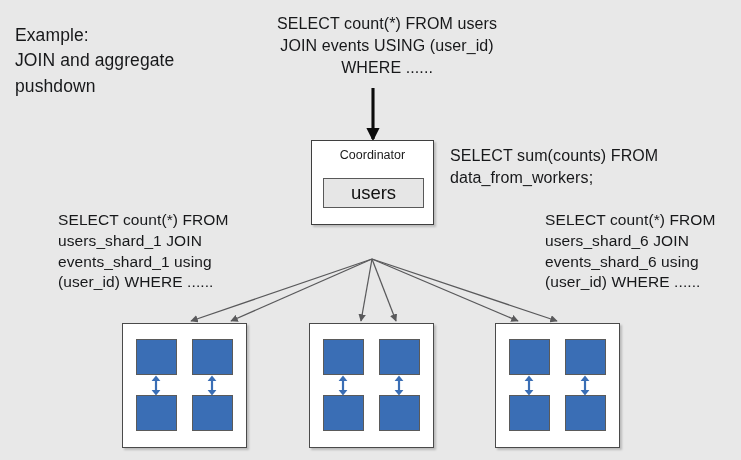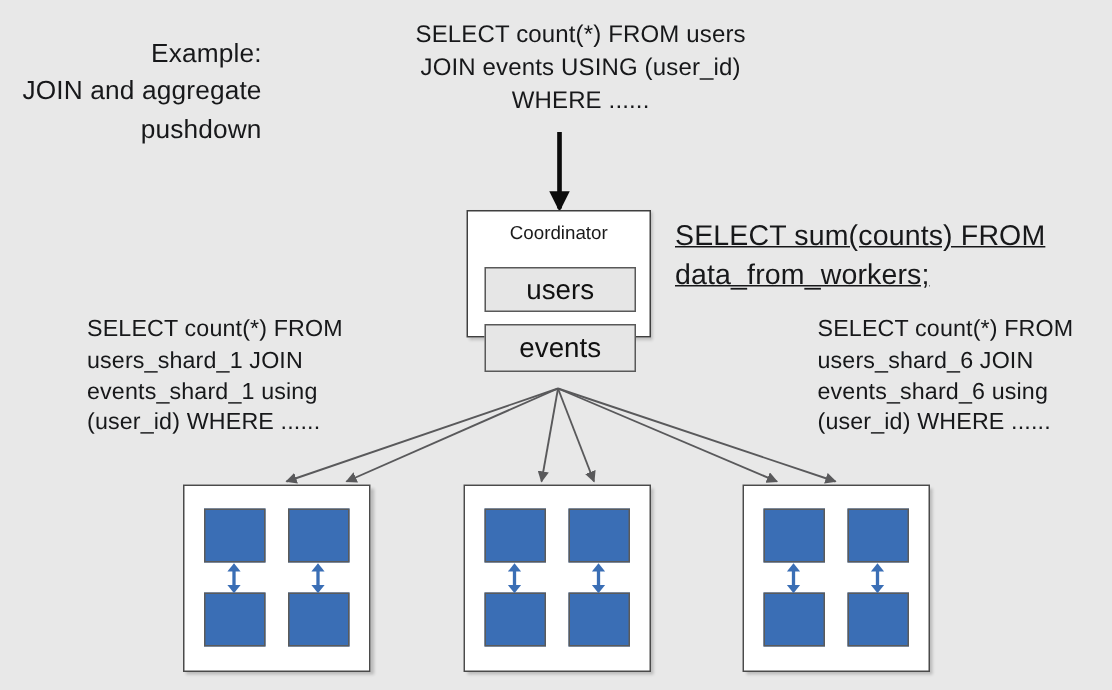--- a/index.html
+++ b/index.html
@@ -29,35 +29,33 @@
     line-height: 1.35;
     color: #17181a;
     white-space: pre-line;
     letter-spacing: .1px;
   }
   #example-label {
     left: 15px;
     top: 23px;
     font-size: 17.5px;
     line-height: 1.45;
-    text-align: right;
   }
   #query-top {
     left: 277px;
     top: 13px;
     font-size: 16px;
     line-height: 1.36;
     text-align: center;
   }
   #query-coordinator {
     left: 450px;
     top: 145px;
-    font-size: 19px;
+    font-size: 16px;
     line-height: 1.36;
-    text-decoration: underline;
   }
   #query-left {
     left: 58px;
     top: 210px;
     font-size: 15.5px;
     line-height: 1.34;
   }
   #query-right {
     left: 545px;
     top: 210px;
@@ -196,21 +194,20 @@
 (user_id) WHERE ......</div>
 
   <div class="textblock" id="query-right">SELECT count(*) FROM
 users_shard_6 JOIN
 events_shard_6 using
 (user_id) WHERE ......</div>
 
   <div id="coordinator-box">
     <div id="coordinator-title">Coordinator</div>
     <div class="table-chip" id="chip-users">users</div>
-    <div class="table-chip" id="chip-events">events</div>
   </div>
 
   <div class="worker" id="worker-1">
     <div class="shard tl"></div>
     <div class="shard tr"></div>
     <div class="shard bl"></div>
     <div class="shard br"></div>
     <svg class="replarrow left" viewBox="0 0 14 21">
       <line x1="7" y1="4" x2="7" y2="17" stroke="#3a6eb5" stroke-width="2.2"></line>
       <path d="M 7 0.5 L 11.4 6 L 2.6 6 z" fill="#3a6eb5"></path>

